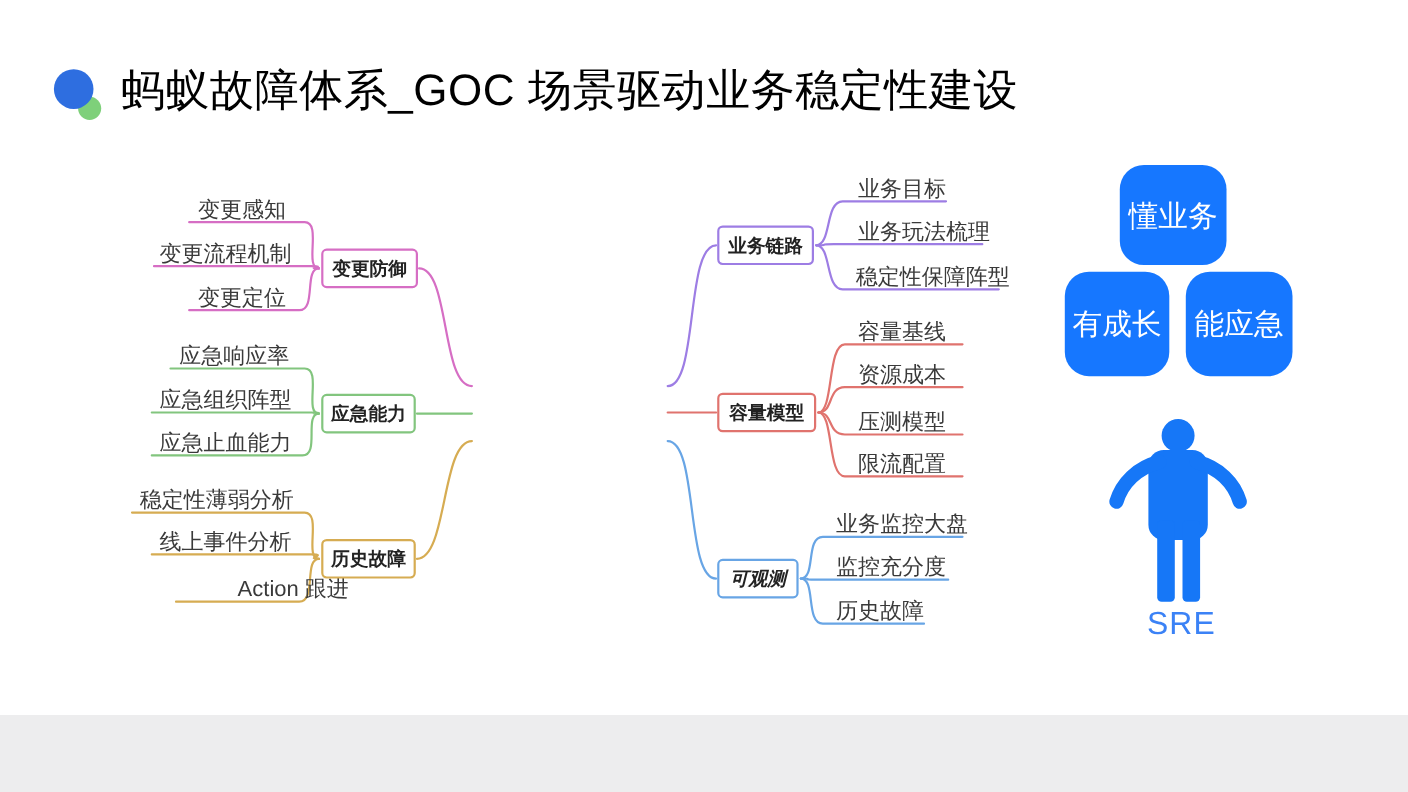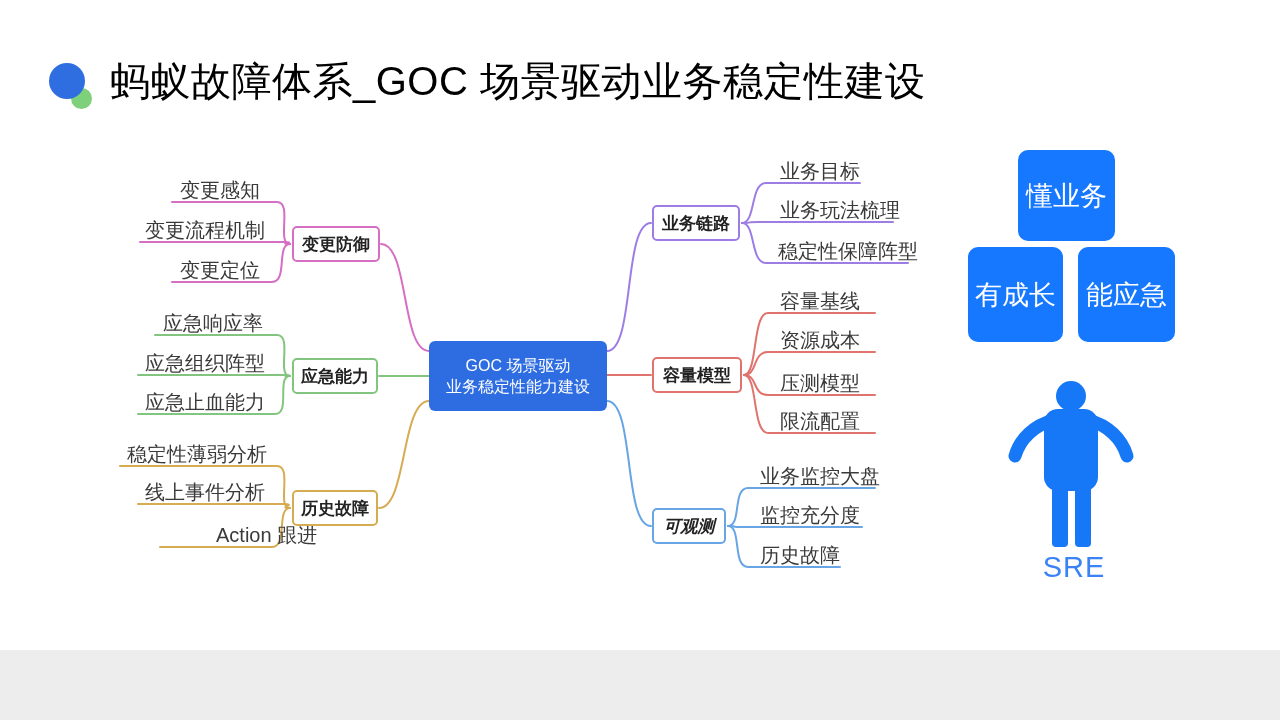--- a/index.html
+++ b/index.html
@@ -24,21 +24,21 @@
     display:flex; align-items:center; justify-content:center;
     font-size:17px; font-weight:600; color:#222; white-space:nowrap; z-index:3; }
   .mm-child { position:absolute; font-size:20px; color:#3a3a3a; white-space:nowrap; z-index:3; }
   #root-node { position:absolute; left:429px; top:341px; width:178px; height:70px;
     background:#2e6ce2; border-radius:6px; color:#fff; z-index:3;
     display:flex; flex-direction:column; align-items:center; justify-content:center;
     gap:5px; font-size:16px; font-weight:500; }
   #root-node span { line-height:1; white-space:nowrap; }
 
   
-  .tag { position:absolute; background:#1677ff; color:#fff; border-radius:10px;
+  .tag { position:absolute; background:#1677ff; color:#fff; border-radius:22px;
     display:flex; align-items:center; justify-content:center;
     font-size:27px; font-weight:500; white-space:nowrap; }
   #tag-0 { left:1018px; top:150px; width:97px;  height:91px; }
   #tag-1 { left:968px;  top:247px; width:95px;  height:95px; }
   #tag-2 { left:1078px; top:247px; width:97px;  height:95px; }
   #sre-person { position:absolute; left:990px; top:360px; }
   #sre-label { position:absolute; left:1016px; top:551px; width:116px; text-align:center;
     font-size:29px; color:#3b82f6; letter-spacing:1px; }
 
   
@@ -72,24 +72,20 @@
       <path d="M 607 375 C 635 375, 623 375, 651 375" fill="none" stroke="#e0736e" stroke-width="2" stroke-linecap="round"></path>
       <path d="M 744 375 C 758 375, 752 313, 768 313 L 875 313" fill="none" stroke="#e0736e" stroke-width="2" stroke-linecap="round"></path>
       <path d="M 744 375 C 758 375, 752 352, 768 352 L 875 352" fill="none" stroke="#e0736e" stroke-width="2" stroke-linecap="round"></path>
       <path d="M 744 375 C 758 375, 752 395, 768 395 L 875 395" fill="none" stroke="#e0736e" stroke-width="2" stroke-linecap="round"></path>
       <path d="M 744 375 C 758 375, 752 433, 768 433 L 875 433" fill="none" stroke="#e0736e" stroke-width="2" stroke-linecap="round"></path>
       <path d="M 607 401 C 635 401, 623 526, 651 526" fill="none" stroke="#68a5e5" stroke-width="2" stroke-linecap="round"></path>
       <path d="M 728 526 C 742 526, 732 488, 748 488 L 875 488" fill="none" stroke="#68a5e5" stroke-width="2" stroke-linecap="round"></path>
       <path d="M 728 526 C 742 526, 726 527, 742 527 L 862 527" fill="none" stroke="#68a5e5" stroke-width="2" stroke-linecap="round"></path>
       <path d="M 728 526 C 742 526, 732 567, 748 567 L 840 567" fill="none" stroke="#68a5e5" stroke-width="2" stroke-linecap="round"></path>
     </svg>
-  <div id="root-node" style="background: rgb(46, 108, 226);">
-    <span>GOC 场景驱动</span>
-    <span>业务稳定性能力建设</span>
-  </div>
 
 <div class="mm-child" style="left: 180px; top: 177px;">变更感知</div>
     <div class="mm-child" style="left: 145px; top: 217px;">变更流程机制</div>
     <div class="mm-child" style="left: 180px; top: 257px;">变更定位</div>
     <div class="mm-box" style="left: 292px; top: 226px; width: 88px; height: 36px; border-color: rgb(214, 110, 196);">变更防御</div>
     <div class="mm-child" style="left: 163px; top: 310px;">应急响应率</div>
     <div class="mm-child" style="left: 145px; top: 350px;">应急组织阵型</div>
     <div class="mm-child" style="left: 145px; top: 389px;">应急止血能力</div>
     <div class="mm-box" style="left: 292px; top: 358px; width: 86px; height: 36px; border-color: rgb(130, 197, 126);">应急能力</div>
     <div class="mm-child" style="left: 127px; top: 441px;">稳定性薄弱分析</div>

